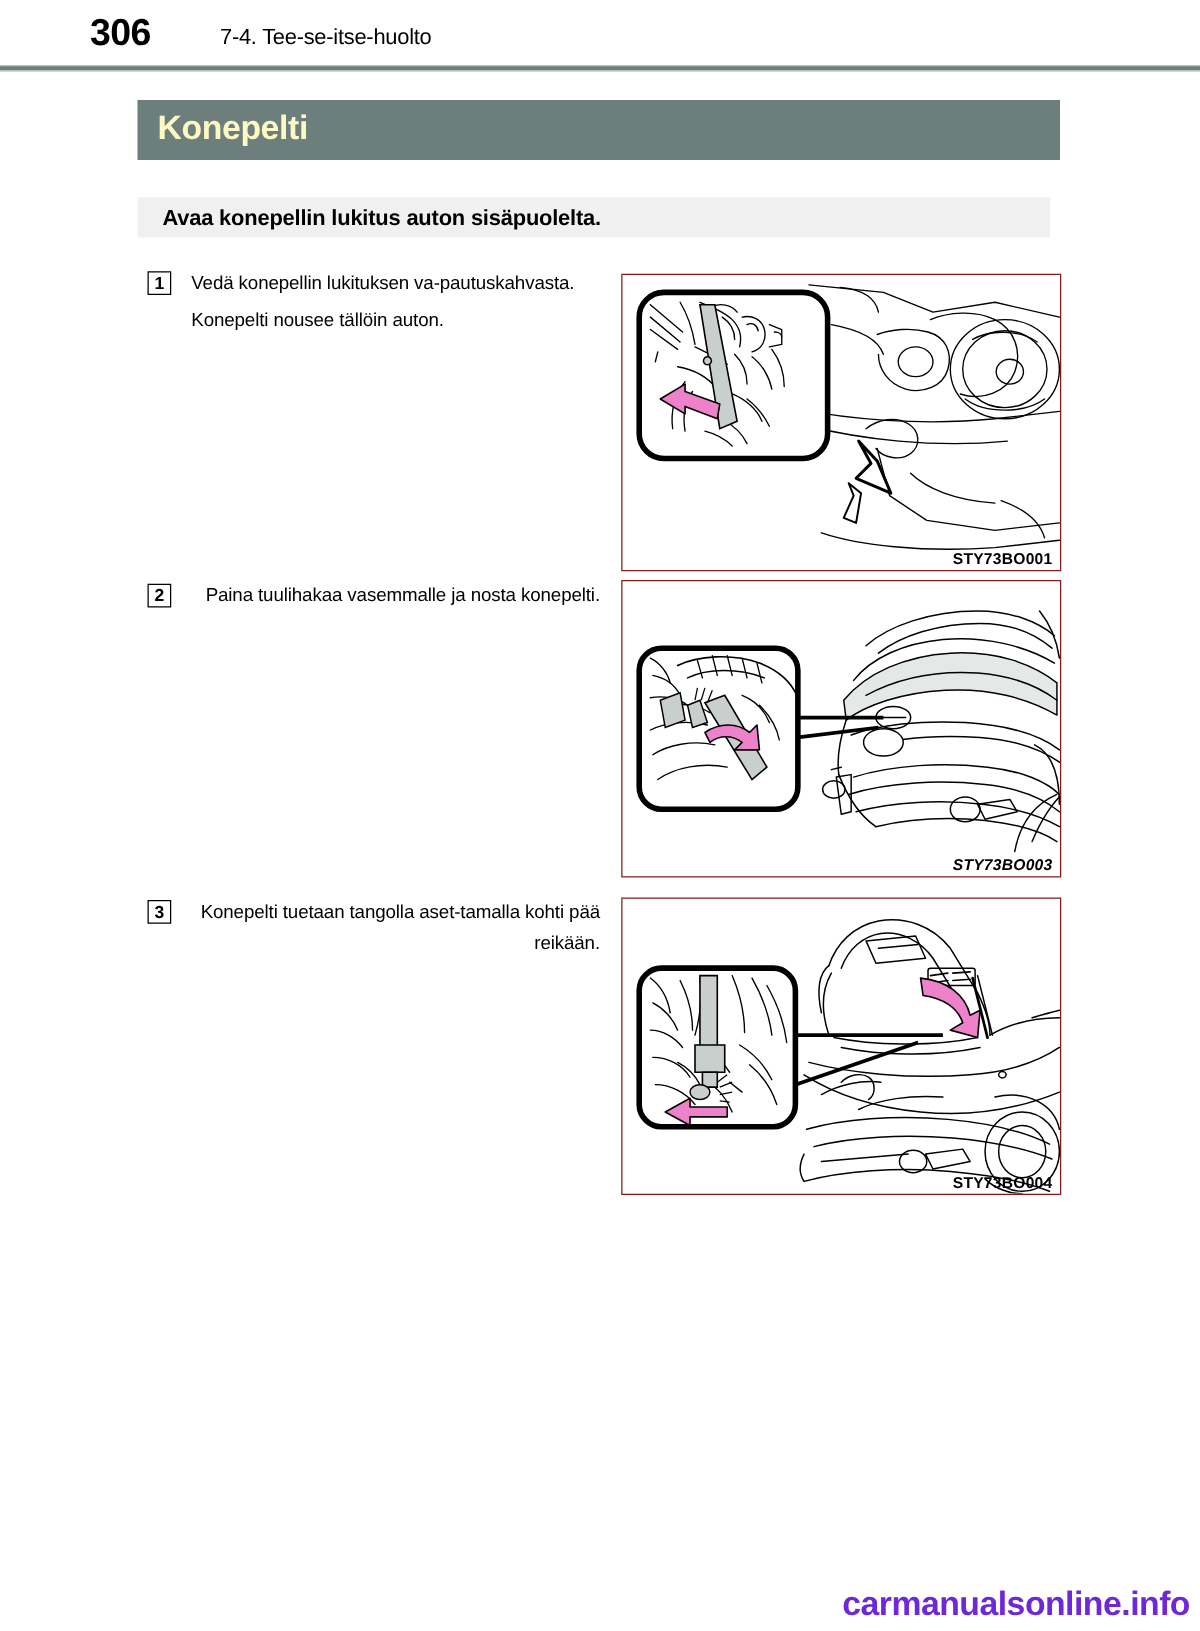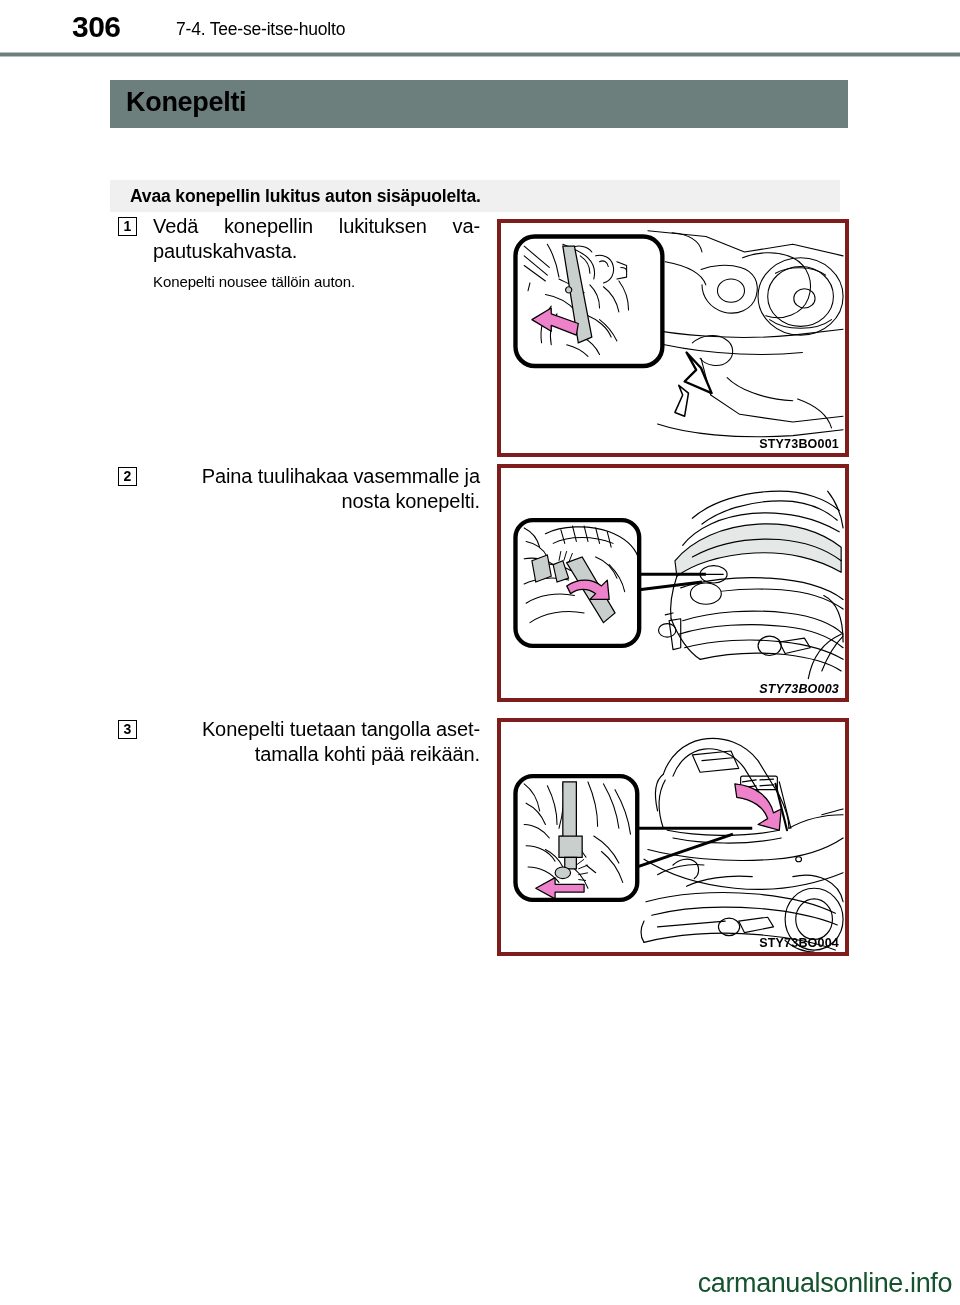--- a/index.html
+++ b/index.html
@@ -59,33 +59,32 @@
     width: 738px;
     height: 48px;
     background: #6d7f7d;
   }
   .title-band-text {
     position: absolute;
     left: 16px;
     top: 7px;
     font-size: 27px;
     font-weight: bold;
-    color: #000000;
+    color: #fef9c3;
     letter-spacing: -0.3px;
   }
 
   
   .subtitle-band {
     position: absolute;
     left: 110px;
     top: 158px;
     width: 730px;
     height: 32px;
     background: #eff0ef;
-    margin-top: 22px;
   }
   .subtitle-text {
     position: absolute;
     left: 20px;
     top: 6px;
     font-size: 17.5px;
     font-weight: bold;
     letter-spacing: -0.15px;
   }
 
@@ -112,21 +111,21 @@
     height: 19px;
     border: 1.6px solid #000;
     box-sizing: border-box;
     font-size: 14px;
     font-weight: bold;
     text-align: center;
     line-height: 16px;
   }
   .step-heading {
     margin: 0 0 0 35px;
-    font-size: 20px;
+    font-size: 15px;
     line-height: 25px;
     text-align: justify;
     text-justify: inter-word;
     letter-spacing: -0.1px;
   }
   .step-heading.nojust { text-align: right; }
   .step-body {
     margin: 7px 0 0 35px;
     font-size: 15px;
     line-height: 22px;
@@ -135,43 +134,44 @@
     letter-spacing: -0.1px;
   }
   .step-body.nojust { text-align: left; }
 
   
   .figure {
     position: absolute;
     left: 497px;
     width: 352px;
     height: 238px;
-    border: 4px solid #7f1d1d;
+    border: 1px solid #7f1d1d;
     box-sizing: border-box;
     background: #ffffff;
     overflow: hidden;
   }
   .figure svg { display: block; width: 100%; height: 100%; }
   .figure-label {
     position: absolute;
     right: 6px;
     bottom: 2px;
     font-size: 12.5px;
     font-weight: bold;
     letter-spacing: 0.2px;
   }
 
   
   .watermark {
     position: absolute;
     right: 8px;
     bottom: 6px;
     font-size: 27px;
-    color: #14532d;
+    color: #6d28d9;
     letter-spacing: -0.4px;
+    font-weight: bold;
   }
 </style>
 </head>
 <body>
 
 <div class="page-header">
   <div class="page-number">306</div>
   <div class="section-title">7-4. Tee-se-itse-huolto</div>
 </div>
 <div class="header-rule"></div>

